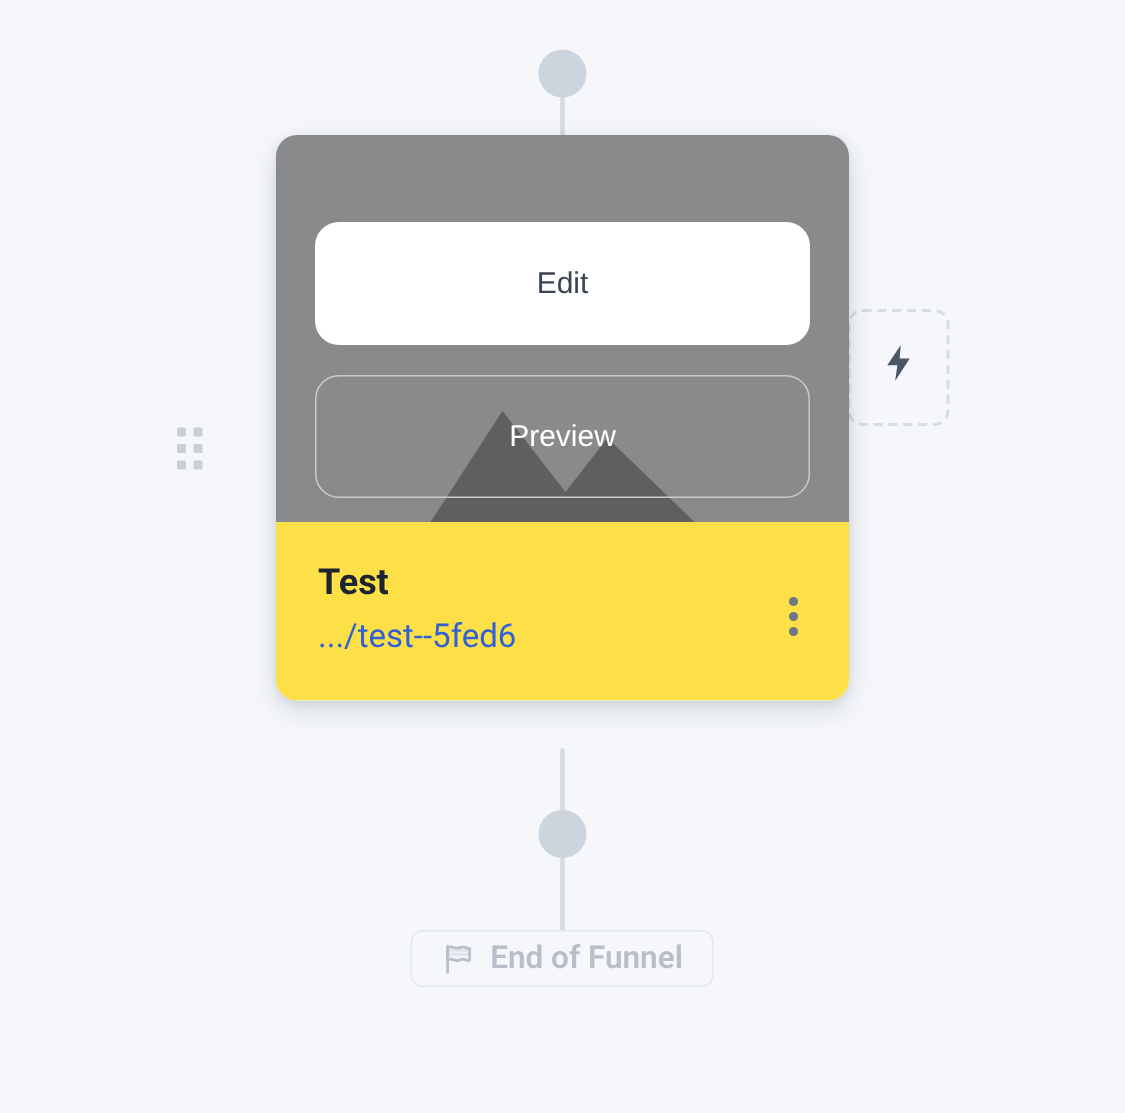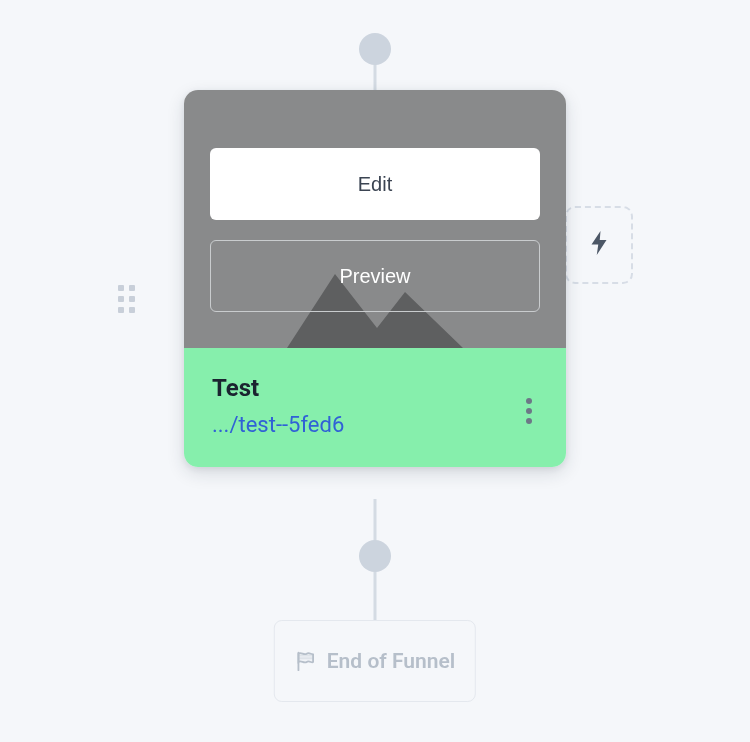--- a/index.html
+++ b/index.html
@@ -73,22 +73,22 @@
       bottom: 0;
       left: 50%;
       transform: translateX(-50%);
       width: 176px;
       height: 92px;
       z-index: 1;
     }
 
     .btn {
       width: 100%;
-      height: 72px;
-      border-radius: 6px;
+      height: 82px;
+      border-radius: 16px;
       display: flex;
       align-items: center;
       justify-content: center;
       font-size: 20px;
       font-weight: 400;
       cursor: pointer;
       position: relative;
       z-index: 2;
     }
 
@@ -102,21 +102,21 @@
       background: transparent;
       color: #ffffff;
       border: 1px solid #c9ccce;
     }
 
     .card-body {
       padding: 26px 28px 30px 28px;
       display: flex;
       justify-content: space-between;
       align-items: flex-start;
-      background: #86efac;
+      background: #fde047;
     }
 
     .card-title {
       font-size: 24px;
       font-weight: 700;
       color: #1b2430;
       margin-bottom: 10px;
     }
 
     .card-url {
@@ -209,21 +209,21 @@
       height: 68px;
       background: #d4dbe3;
     }
 
     
     .end-funnel {
       position: absolute;
       top: 620px;
       left: 50%;
       transform: translateX(-50%);
-      padding: 28px 20px;
+      padding: 6px 20px;
       border: 1px solid #e4e8ee;
       border-radius: 8px;
       display: flex;
       align-items: center;
       gap: 10px;
       color: #b6bfca;
       font-size: 21px;
       font-weight: 600;
       background: #f5f7fa;
     }

